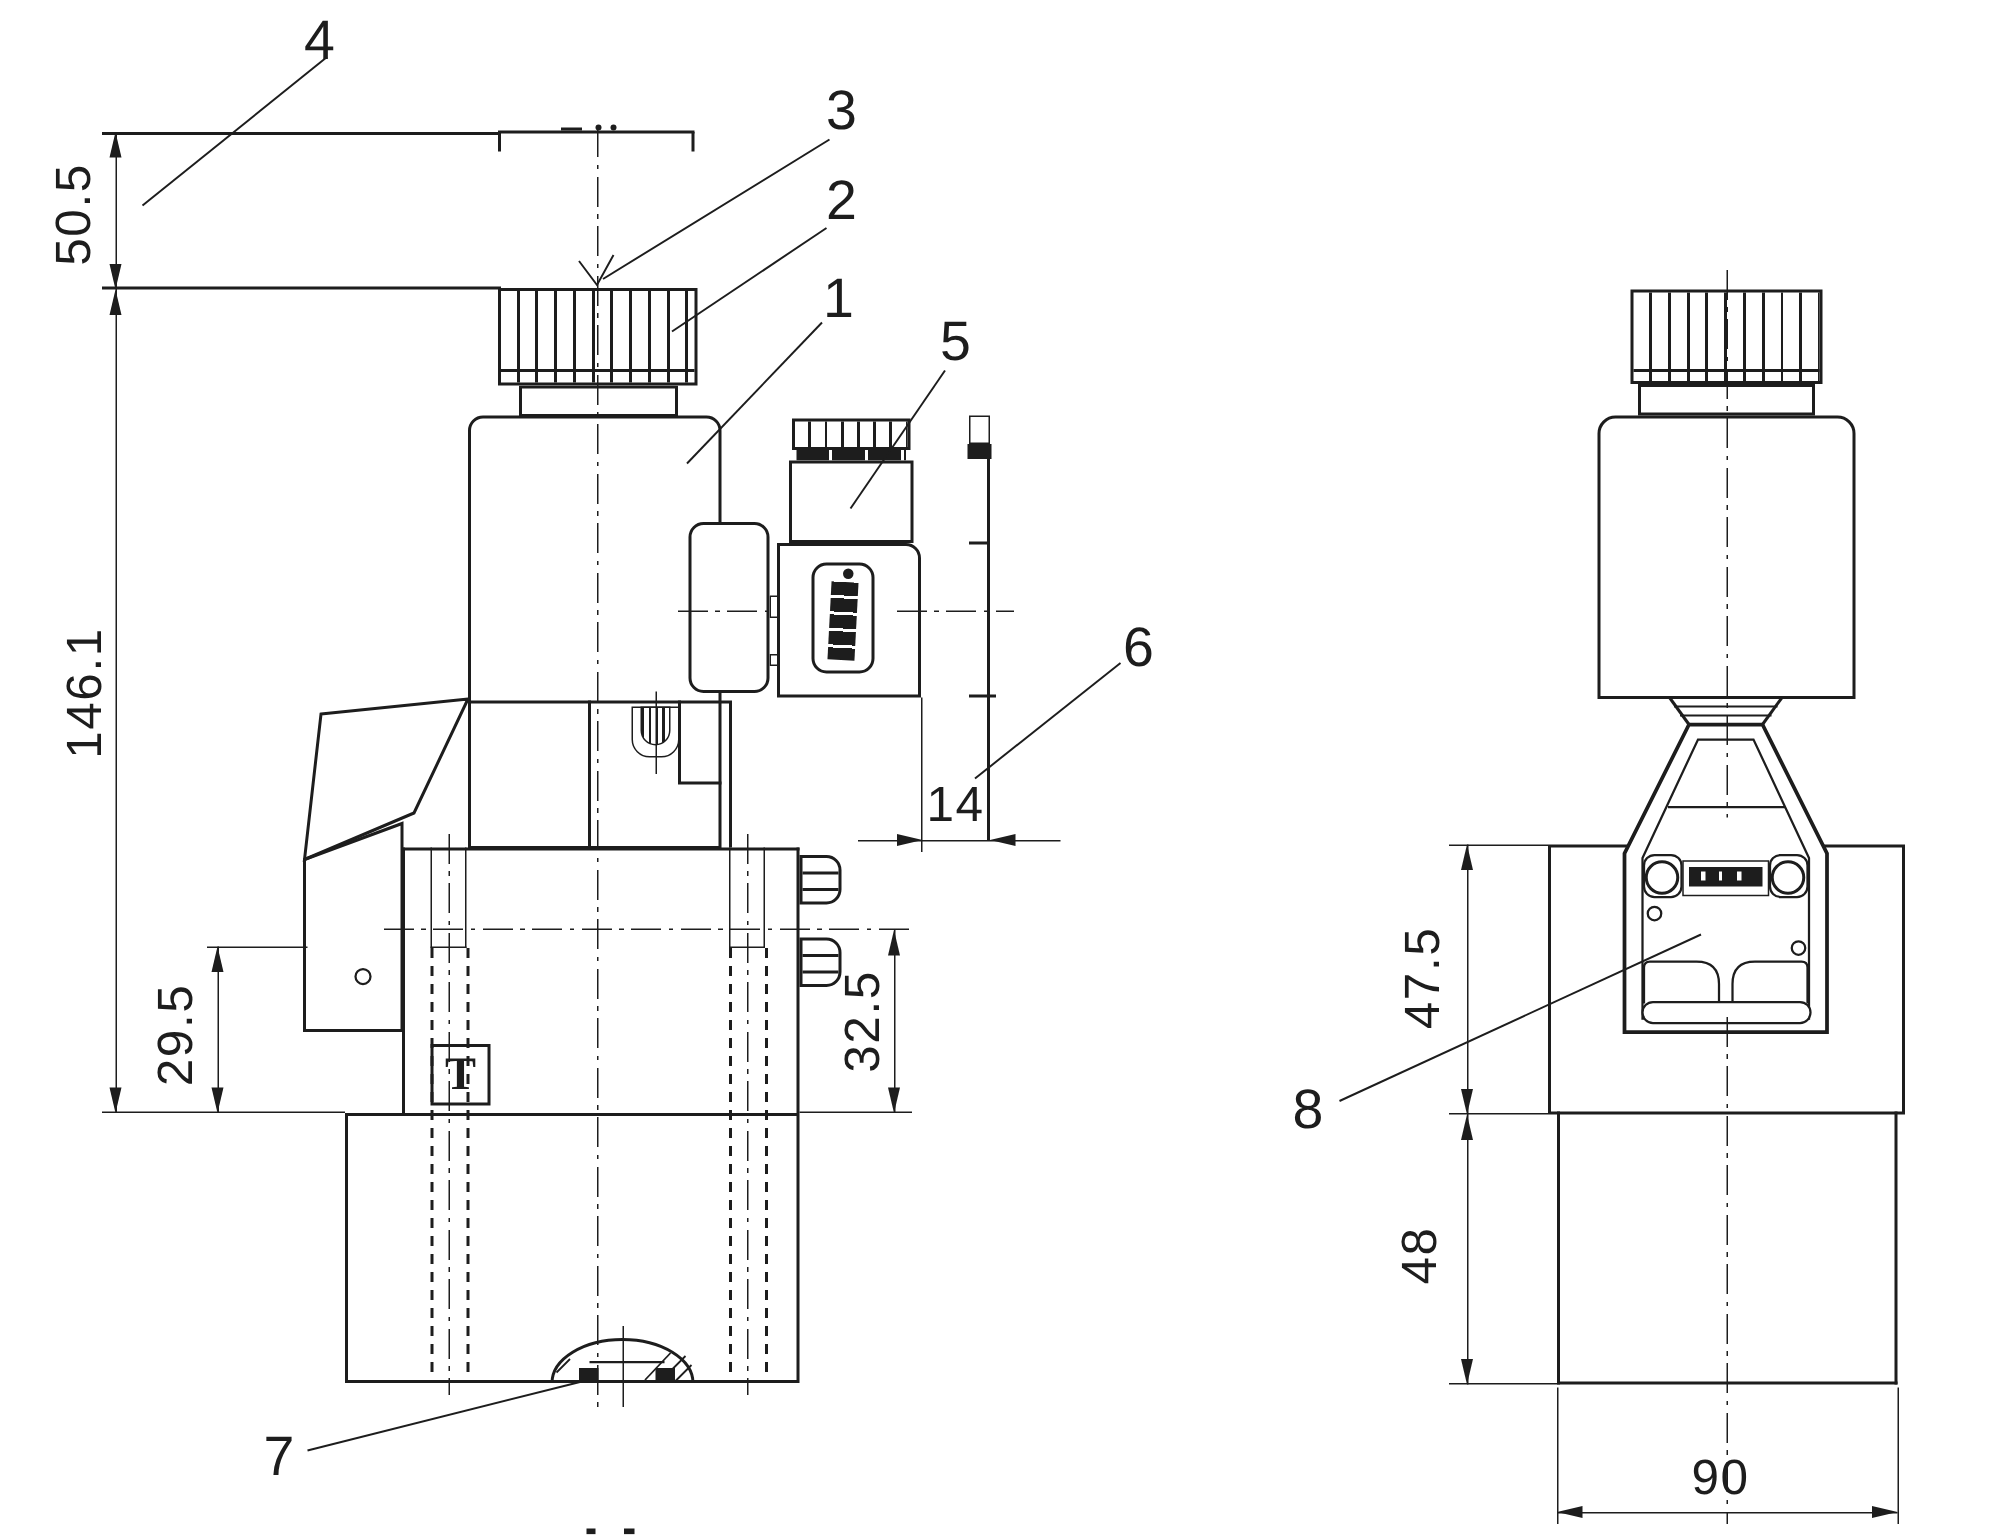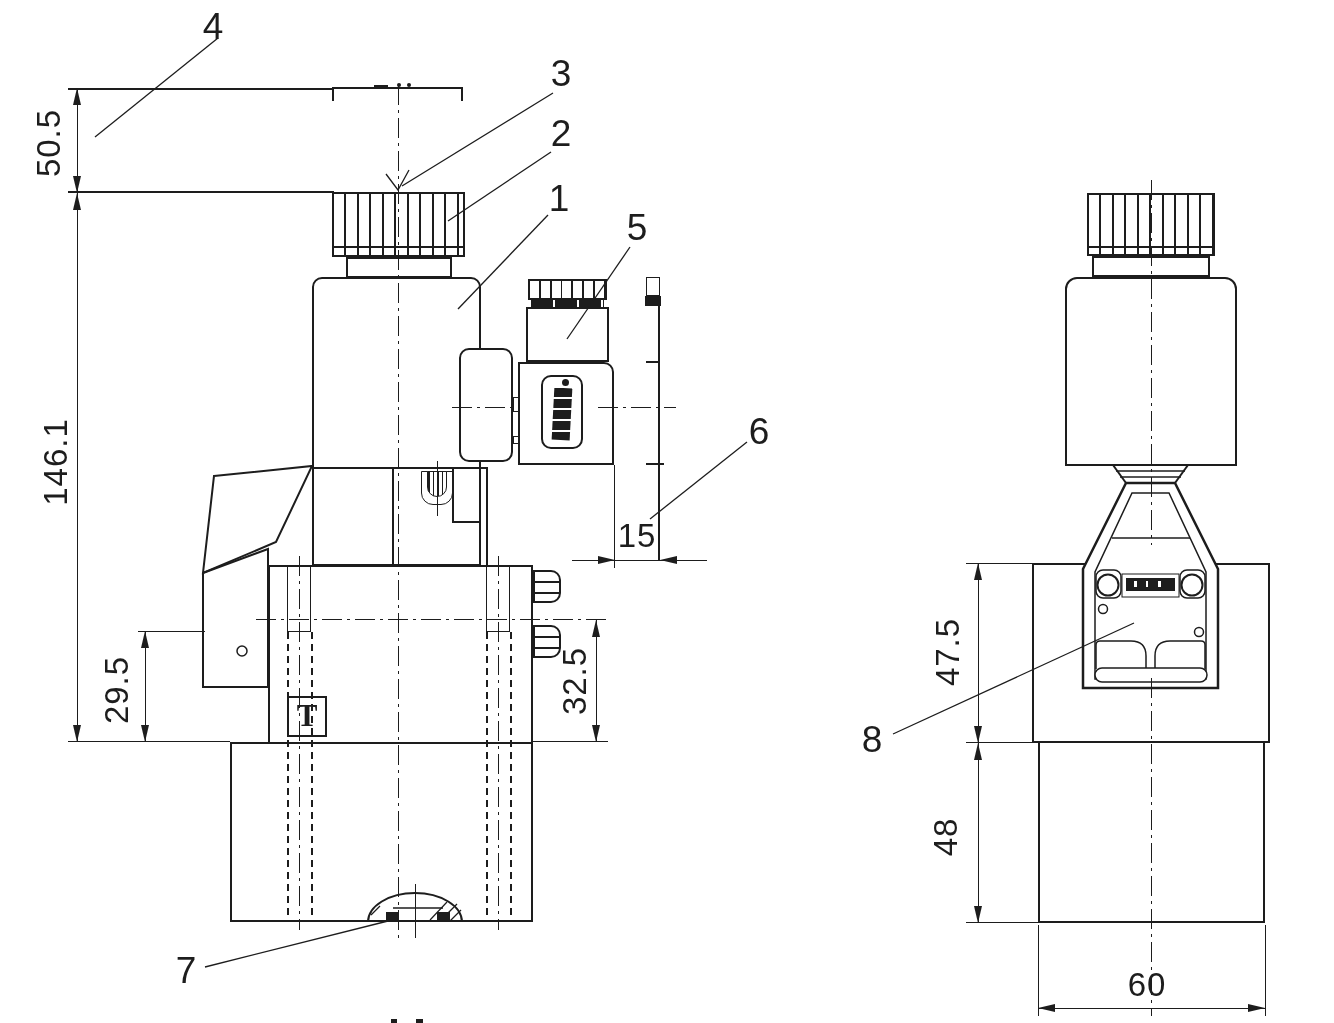--- a/index.html
+++ b/index.html
@@ -184,39 +184,39 @@
   <div class="ln" style="left:533px;top:741px;width:75px;height:1px"></div>
   <div class="ln" style="left:596px;top:620px;width:1px;height:122px"></div>
   <div class="au" style="left:592px;top:620px"></div>
   <div class="ad" style="left:592px;top:725px"></div>
   <div class="dimtxt rot" style="left:575px;top:681px">32.5</div>
 
   <div class="ln" style="left:614px;top:465px;width:1px;height:103px"></div>
   <div class="ln" style="left:572px;top:560px;width:135px;height:1px"></div>
   <div class="ar" style="left:598px;top:556px"></div>
   <div class="al" style="left:660px;top:556px"></div>
-  <div class="dimtxt" style="left:637px;top:536px">15</div>
+  <div class="dimtxt" style="left:637px;top:536px">14</div>
 
   <div class="ln" style="left:966px;top:563px;width:66px;height:1px"></div>
   <div class="ln" style="left:966px;top:742px;width:66px;height:1px"></div>
   <div class="ln" style="left:966px;top:922px;width:72px;height:1px"></div>
   <div class="ln" style="left:978px;top:563px;width:1px;height:360px"></div>
   <div class="au" style="left:974px;top:563px"></div>
   <div class="ad" style="left:974px;top:726px"></div>
   <div class="au" style="left:974px;top:743px"></div>
   <div class="ad" style="left:974px;top:906px"></div>
   <div class="dimtxt rot" style="left:948px;top:652px">47.5</div>
   <div class="dimtxt rot" style="left:946px;top:837px">48</div>
 
   <div class="ln" style="left:1038px;top:925px;width:1px;height:91px"></div>
   <div class="ln" style="left:1265px;top:925px;width:1px;height:91px"></div>
   <div class="ln" style="left:1038px;top:1008px;width:227px;height:1px"></div>
   <div class="al" style="left:1038px;top:1004px"></div>
   <div class="ar" style="left:1248px;top:1004px"></div>
-  <div class="dimtxt" style="left:1147px;top:985px">60</div>
+  <div class="dimtxt" style="left:1147px;top:985px">90</div>
 
   <div class="callout" style="left:213px;top:27px">4</div>
   <div class="callout" style="left:561px;top:74px">3</div>
   <div class="callout" style="left:561px;top:134px">2</div>
   <div class="callout" style="left:559px;top:199px">1</div>
   <div class="callout" style="left:637px;top:228px">5</div>
   <div class="callout" style="left:759px;top:432px">6</div>
   <div class="callout" style="left:186px;top:971px">7</div>
   <div class="callout" style="left:872px;top:740px">8</div>
 

